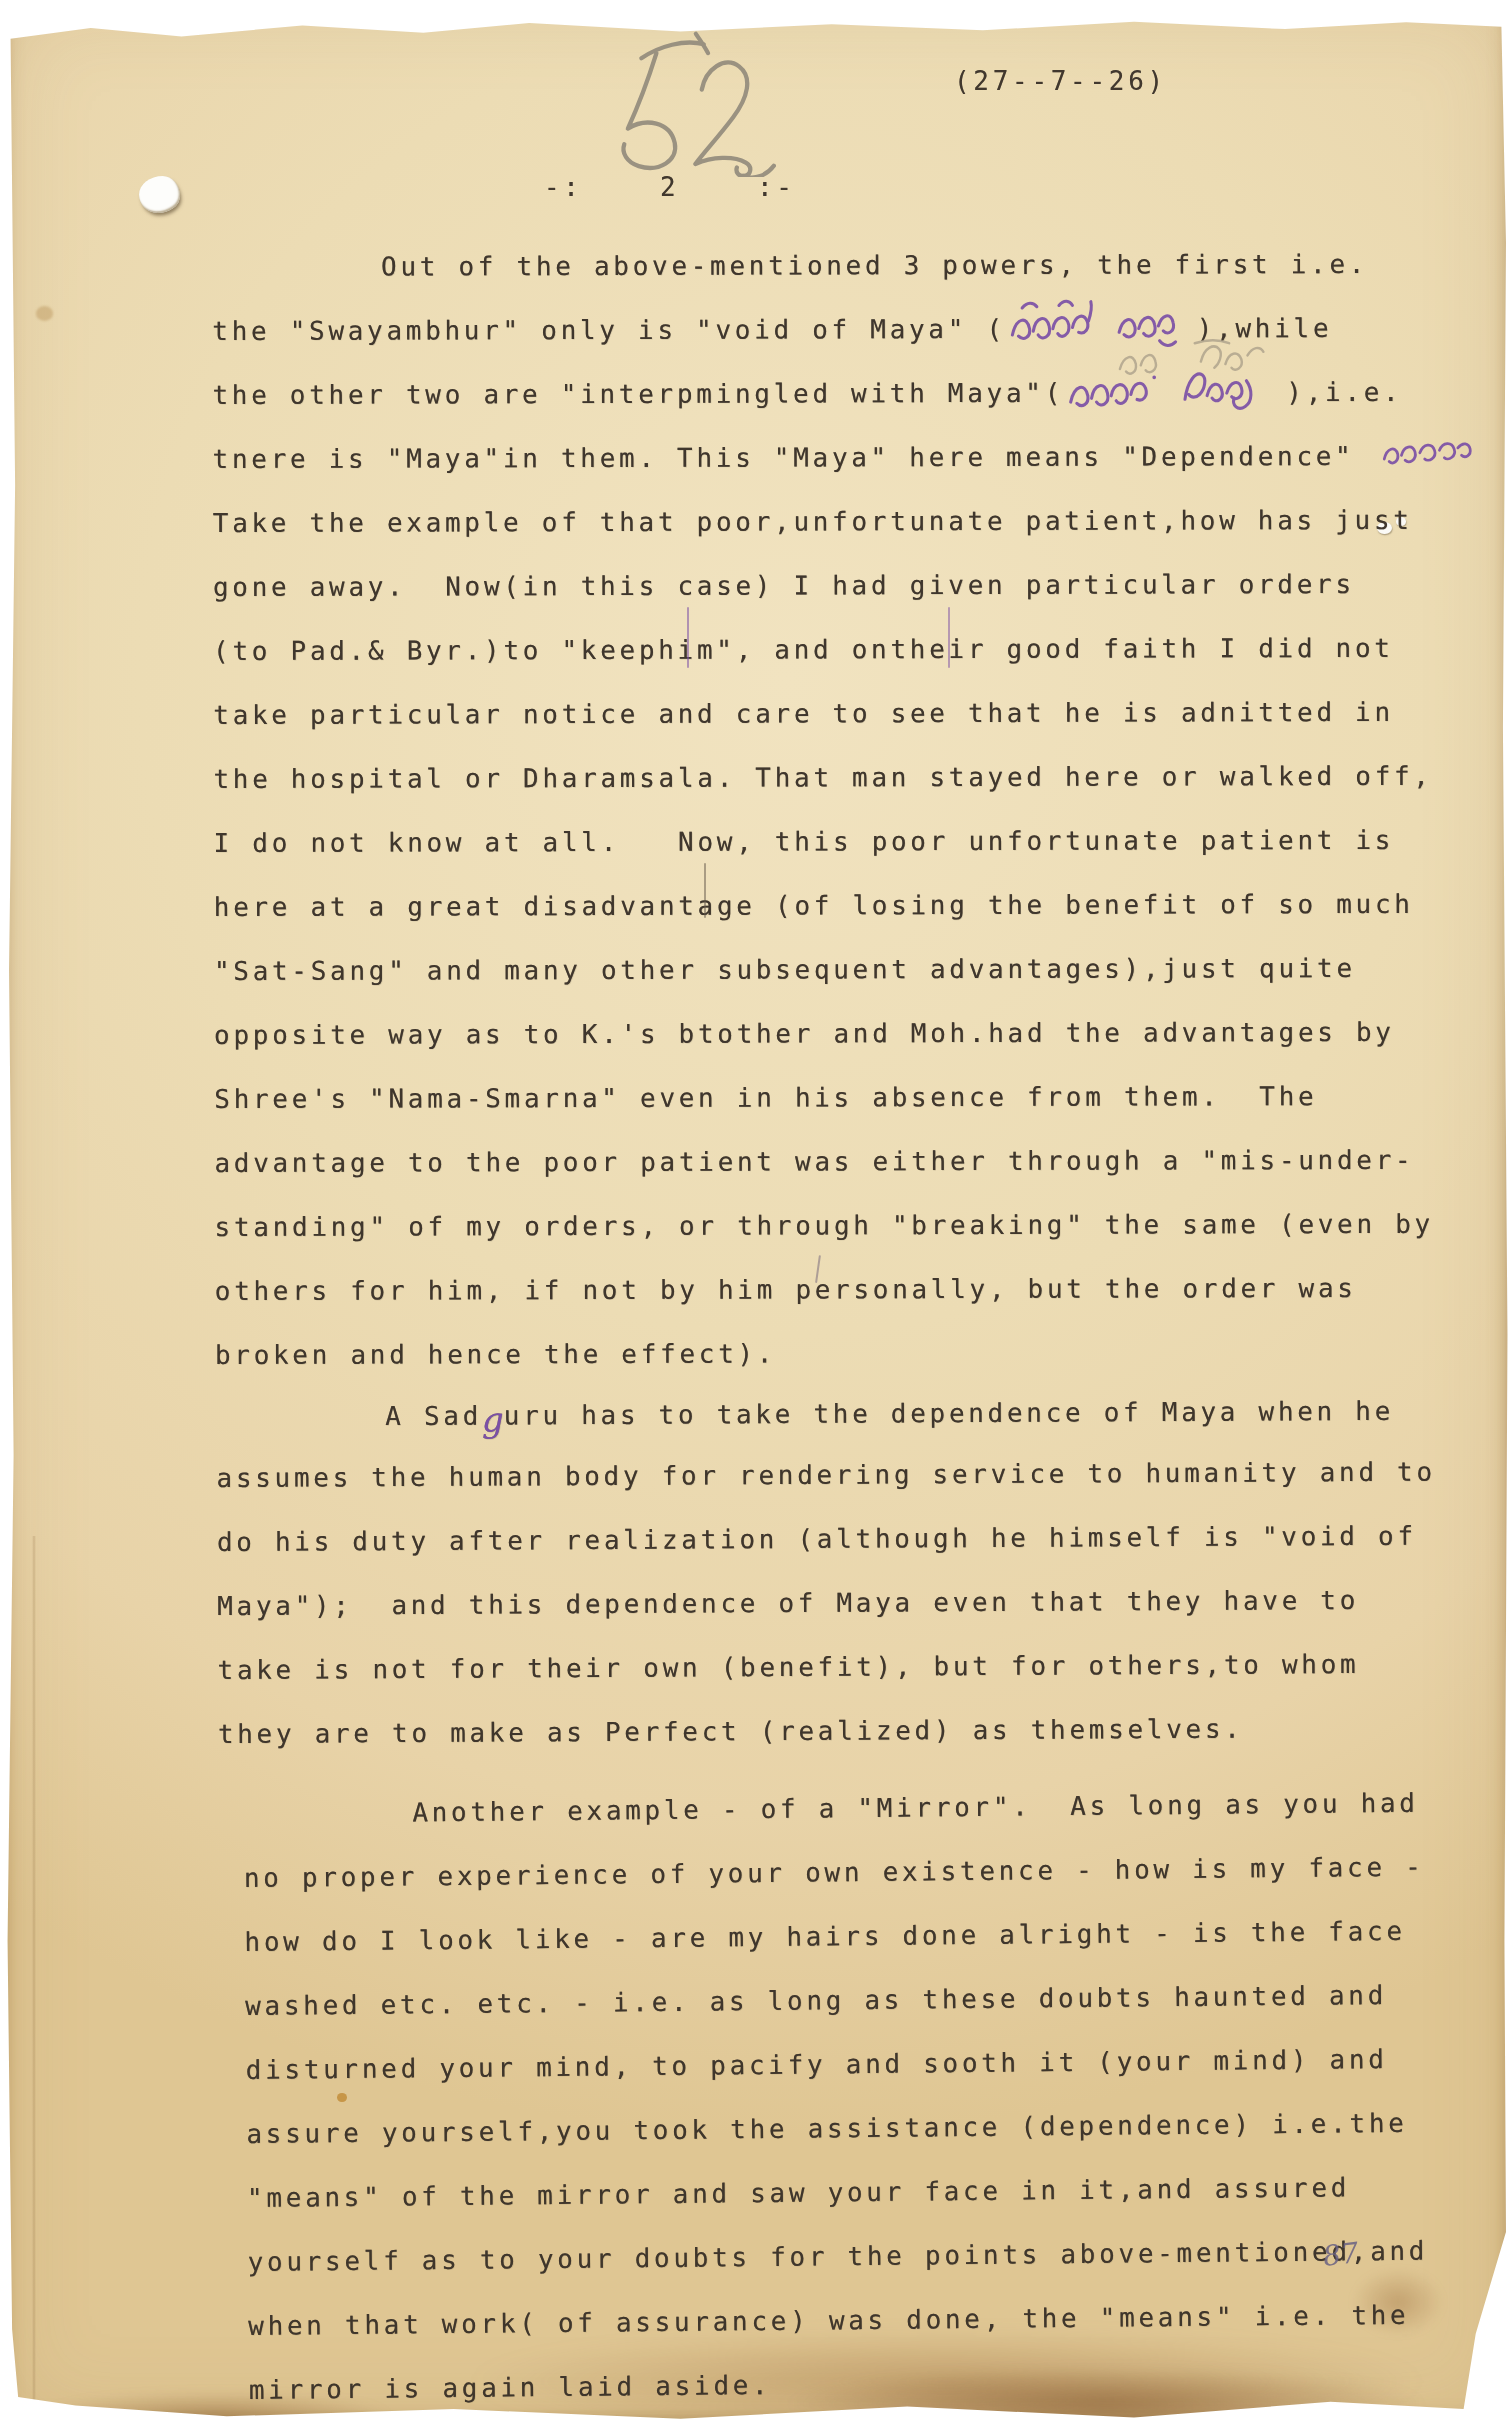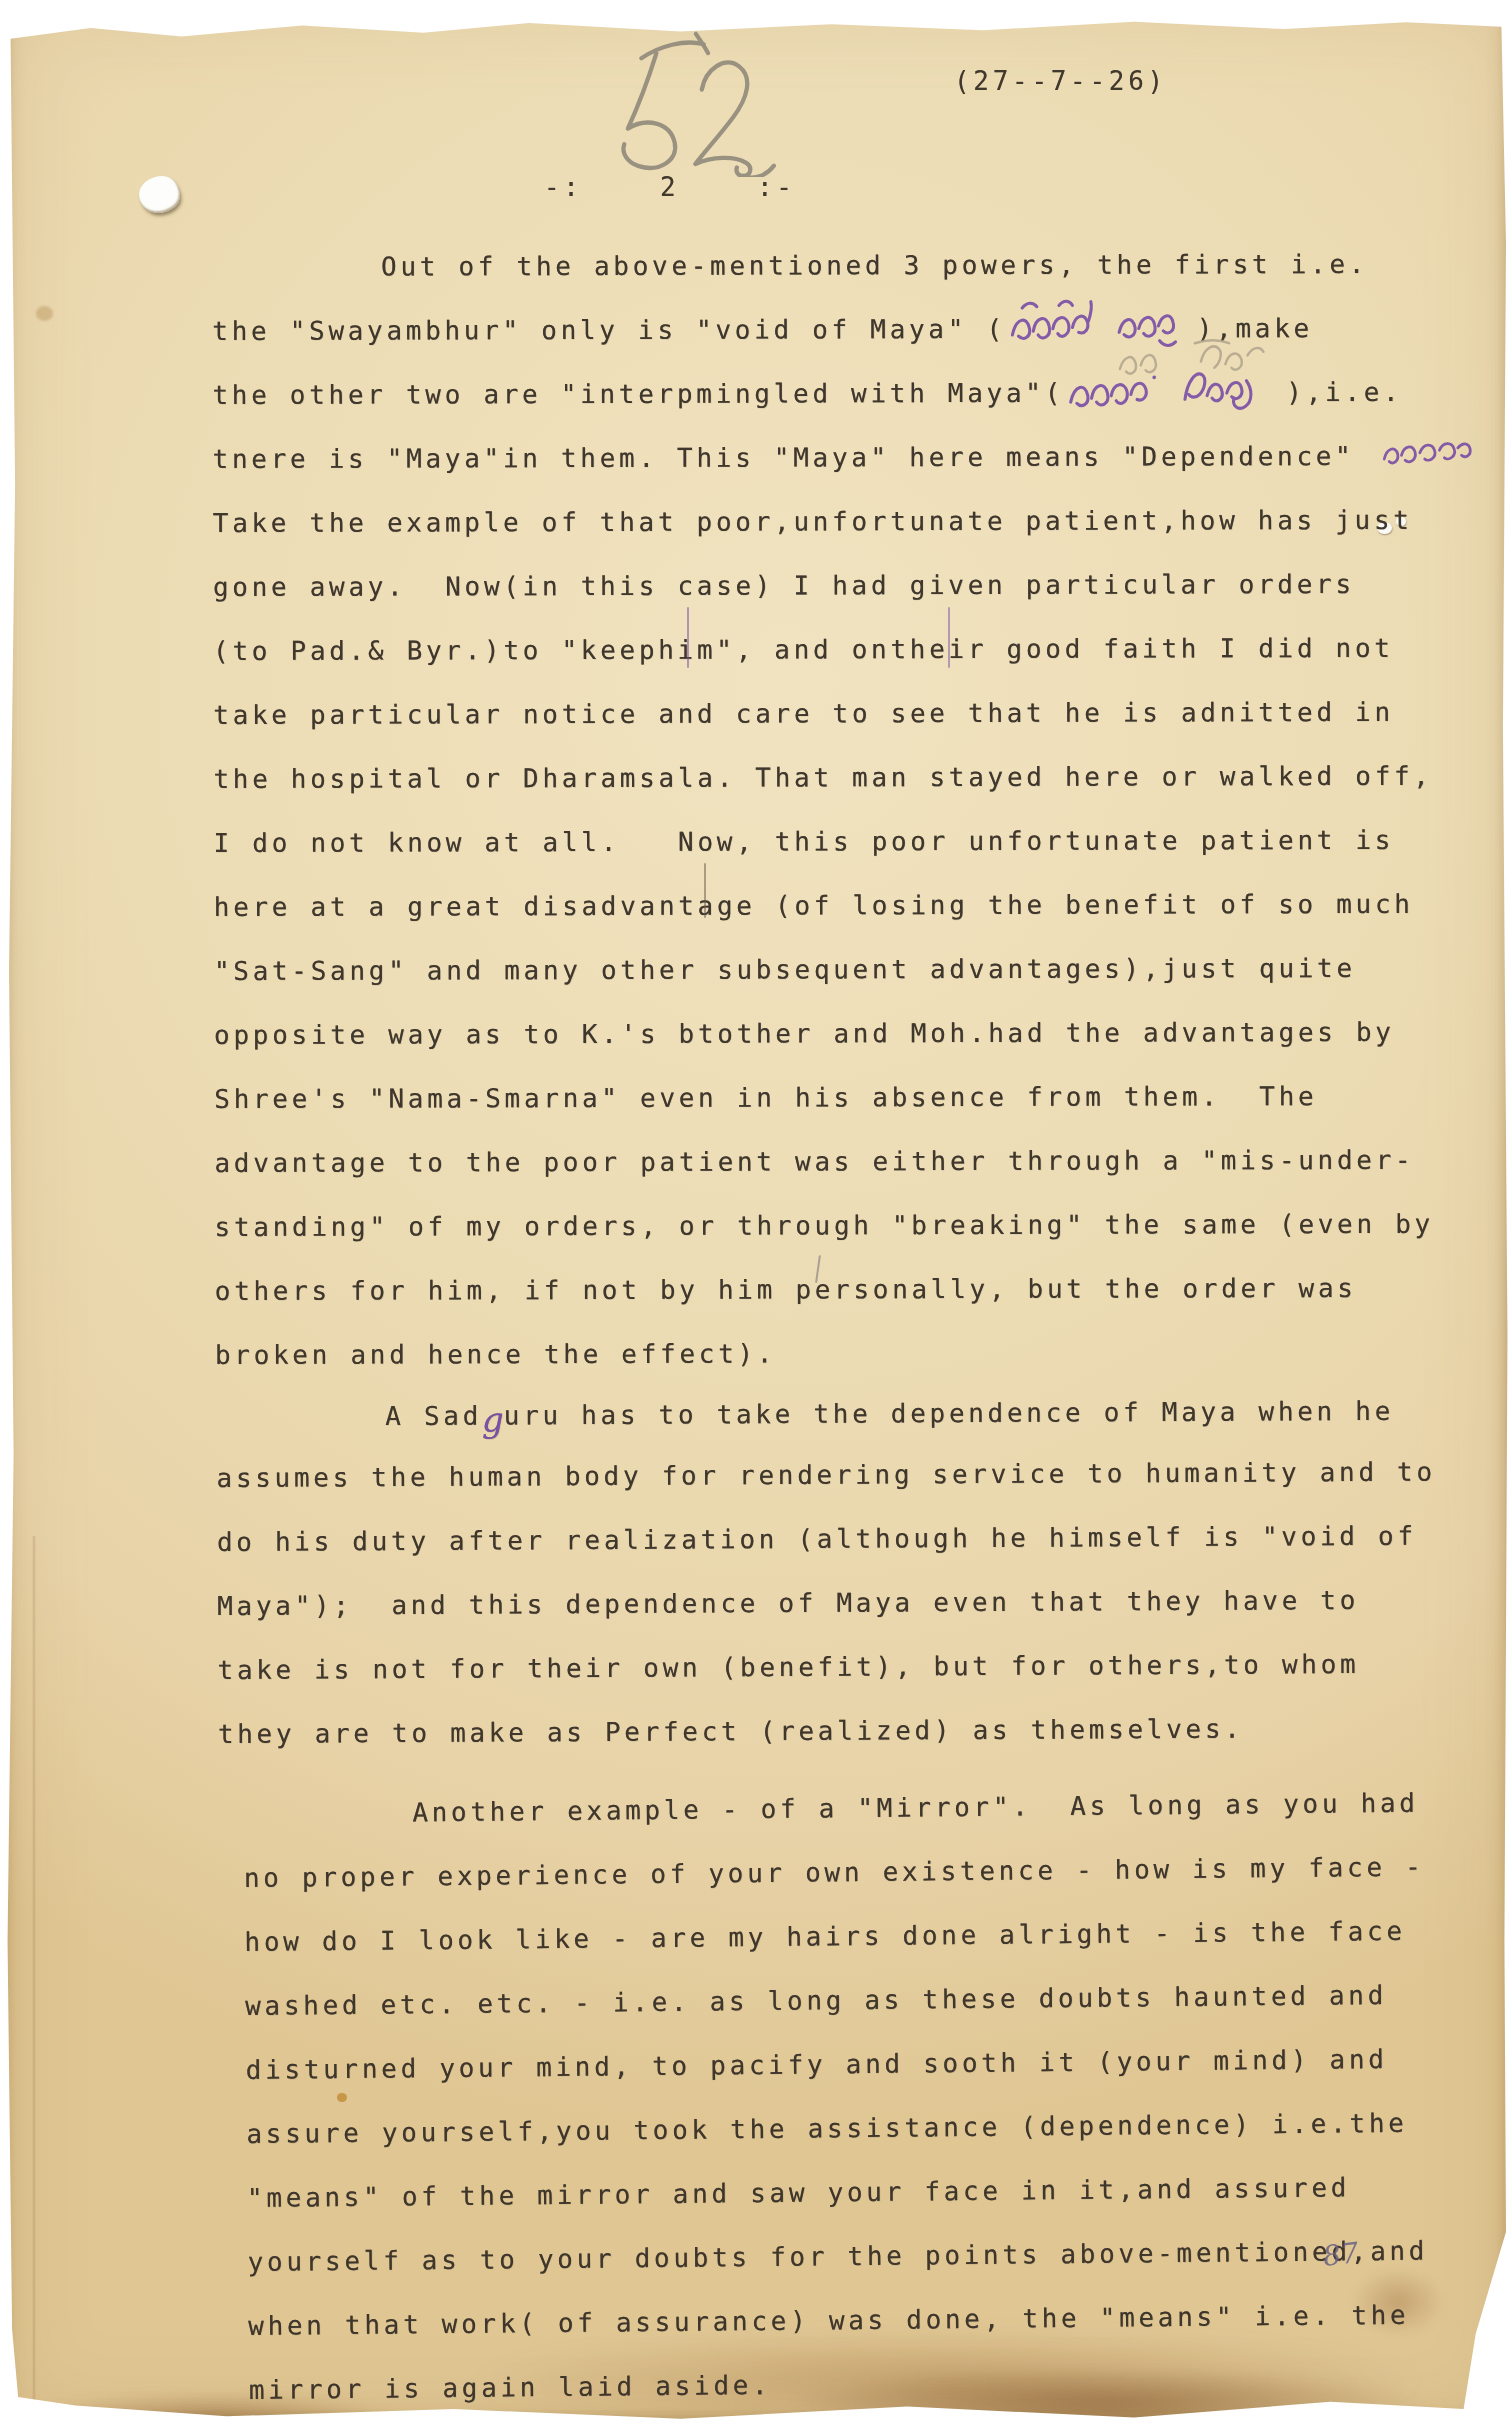--- a/index.html
+++ b/index.html
@@ -117,21 +117,21 @@
                 <path d="M76,52 C80,30 98,28 102,46 C104,62 90,70 84,60"></path>
                 <path d="M108,50 C112,30 126,26 132,40 C136,52 128,62 118,58"></path>
                 <path d="M26,18 C34,8 44,8 50,16"></path>
                 <path d="M86,14 C94,4 104,6 108,14"></path>
                 <path d="M134,40 C138,28 140,16 138,8"></path>
                 <path d="M184,58 C190,34 206,30 210,50 C212,64 200,70 192,62"></path>
                 <path d="M216,52 C222,30 238,28 242,46 C246,62 232,70 224,60"></path>
                 <path d="M248,48 C254,28 268,26 272,42 C276,56 264,64 256,56"></path>
                 <path d="M250,72 C258,82 268,82 276,74"></path>
               </g>
-            </svg></span><span>),make</span></div>
+            </svg></span><span>),while</span></div>
       <div class="line"><span>the other two are "interpmingled with Maya"(</span><span class="gu-gap gap2" aria-label="માયામાં ફસેલી"><svg width="203" height="59" viewBox="0 0 330 96">
               <g fill="none" stroke="#7b50a6" stroke-width="5" stroke-linecap="round" opacity="0.92">
                 <path d="M10,64 C16,36 34,32 38,54 C40,68 28,74 20,66"></path>
                 <path d="M44,58 C48,34 66,30 70,50 C74,68 58,74 52,64"></path>
                 <path d="M76,54 C80,32 98,30 102,48 C104,64 90,72 84,62"></path>
                 <path d="M108,52 C112,32 126,28 132,42 C136,54 128,64 118,60"></path>
                 <circle cx="146" cy="24" r="3" fill="#7b50a6" stroke="none"></circle>
                 <path d="M196,60 C200,30 214,14 224,20 C232,26 228,44 220,52 C214,58 206,58 202,52"></path>
                 <path d="M232,54 C238,32 252,30 256,46 C260,60 246,68 240,58"></path>
                 <path d="M264,50 C270,30 284,28 288,42 C292,56 278,64 272,56"></path>

